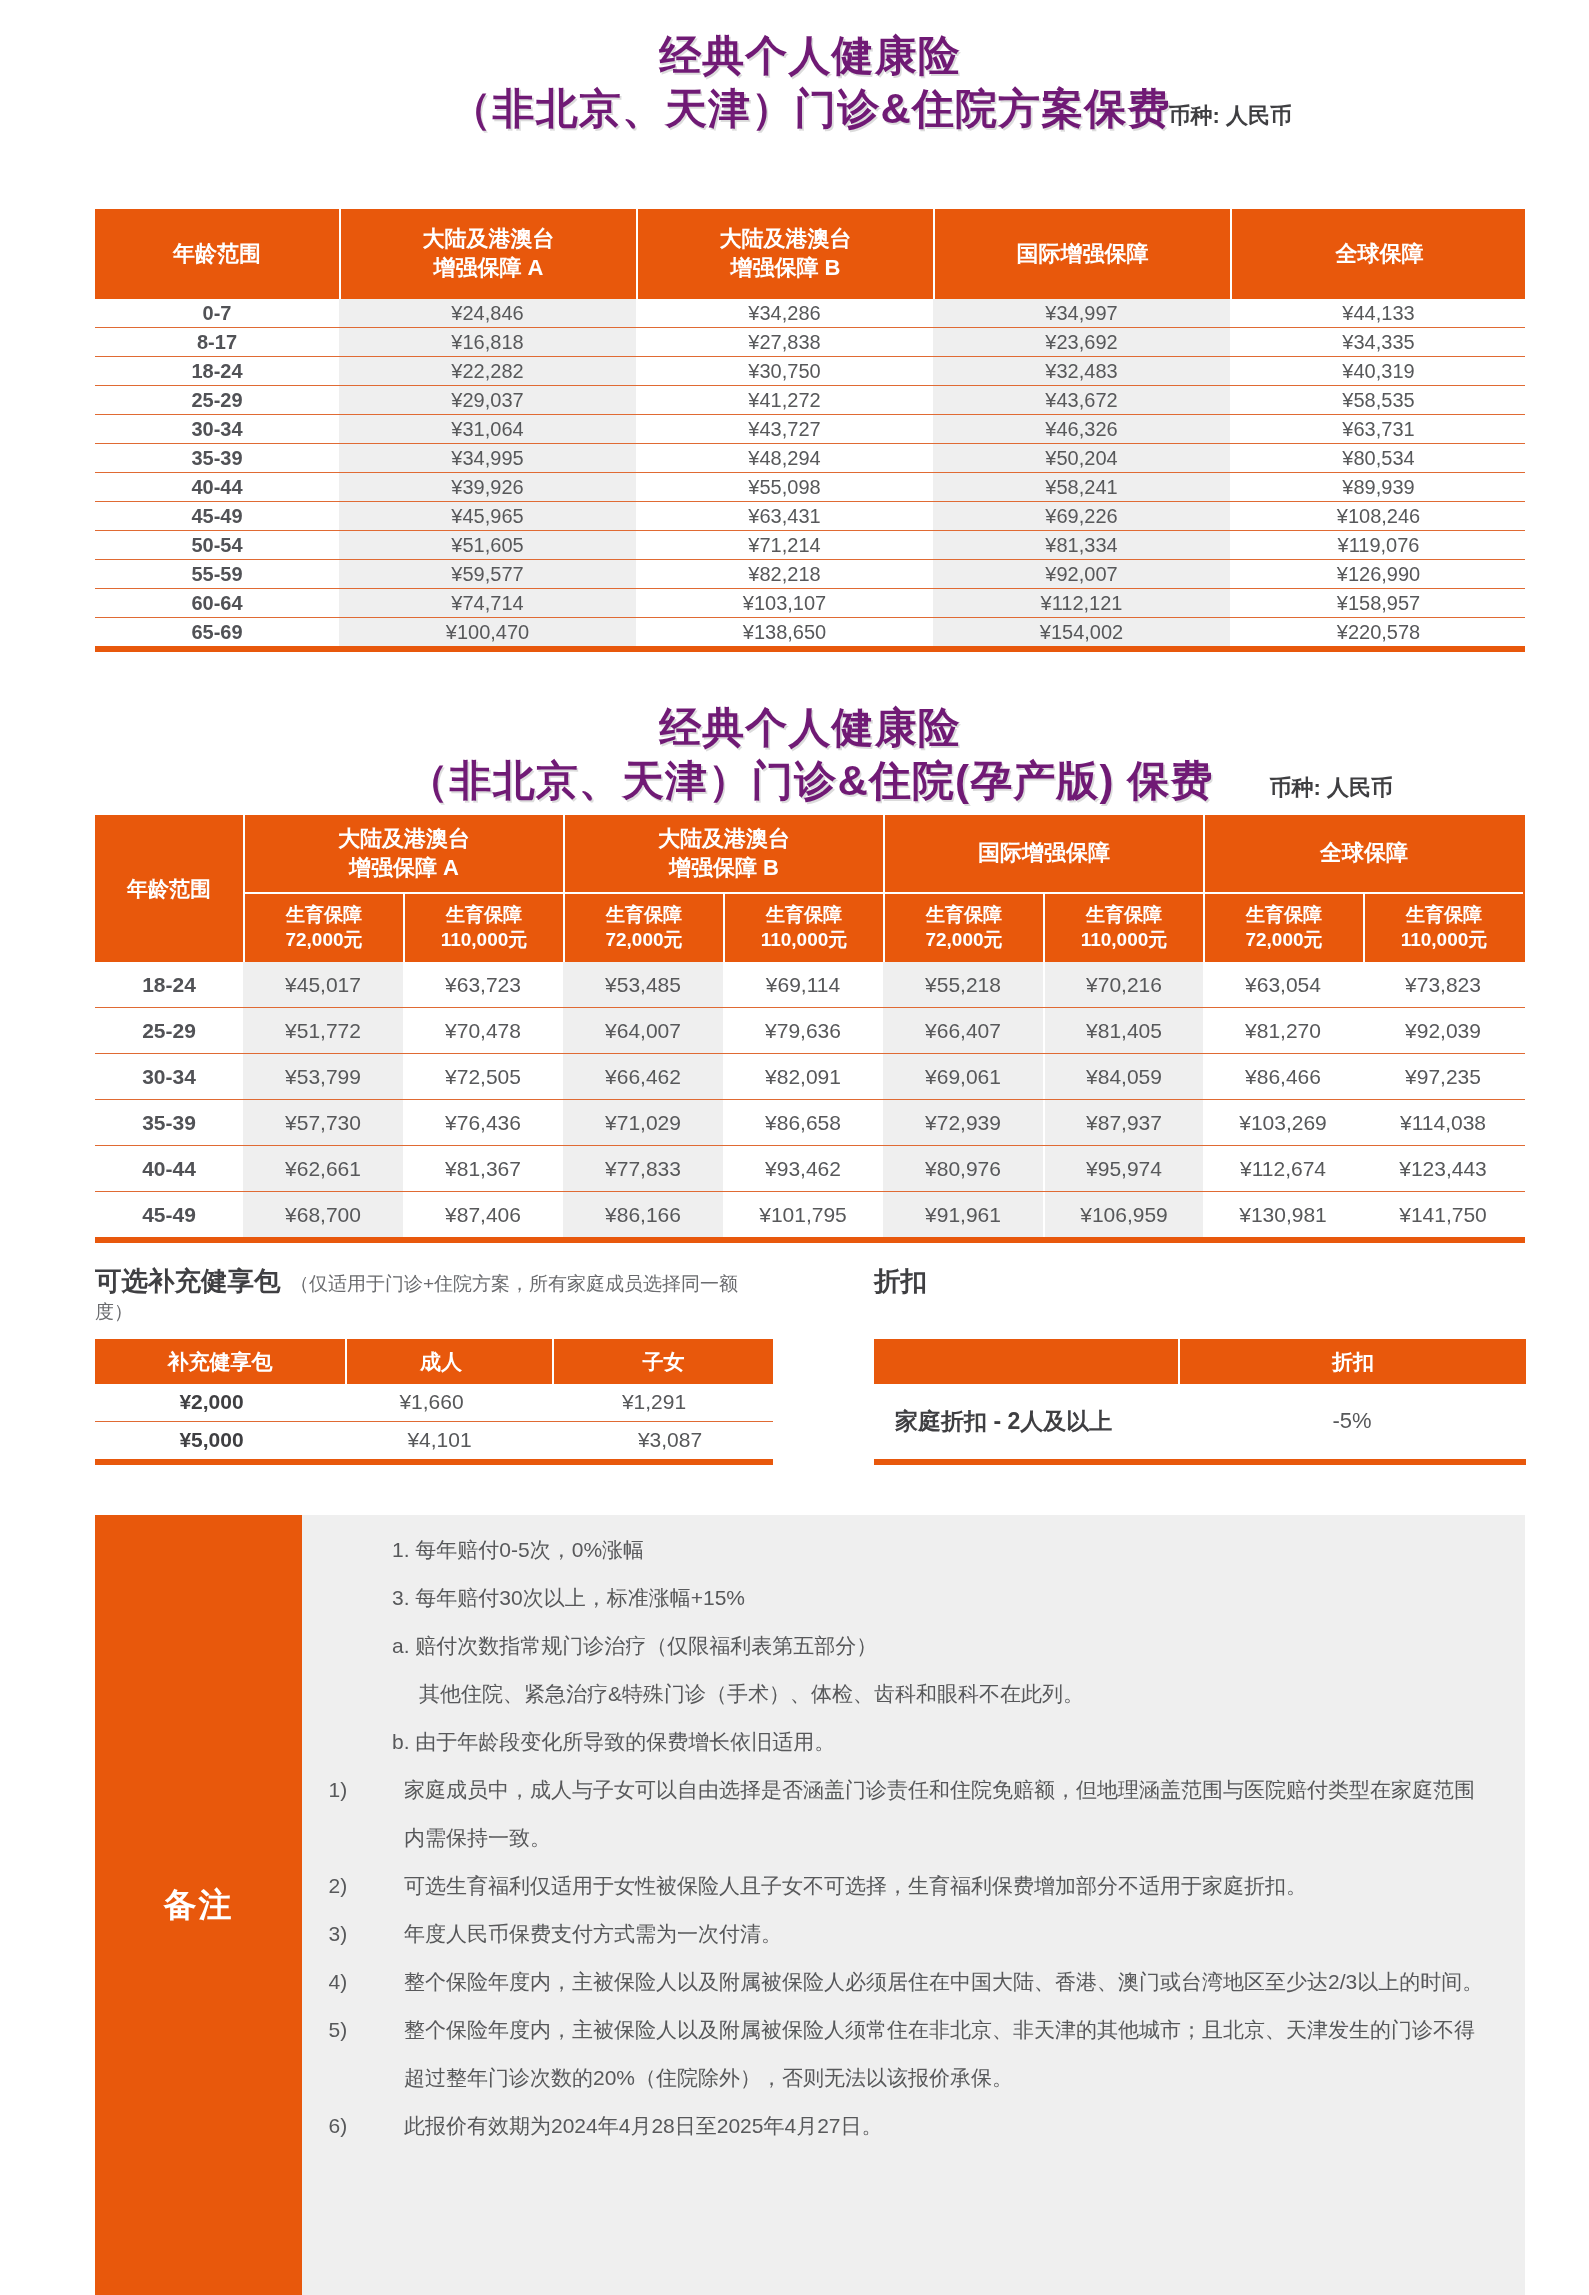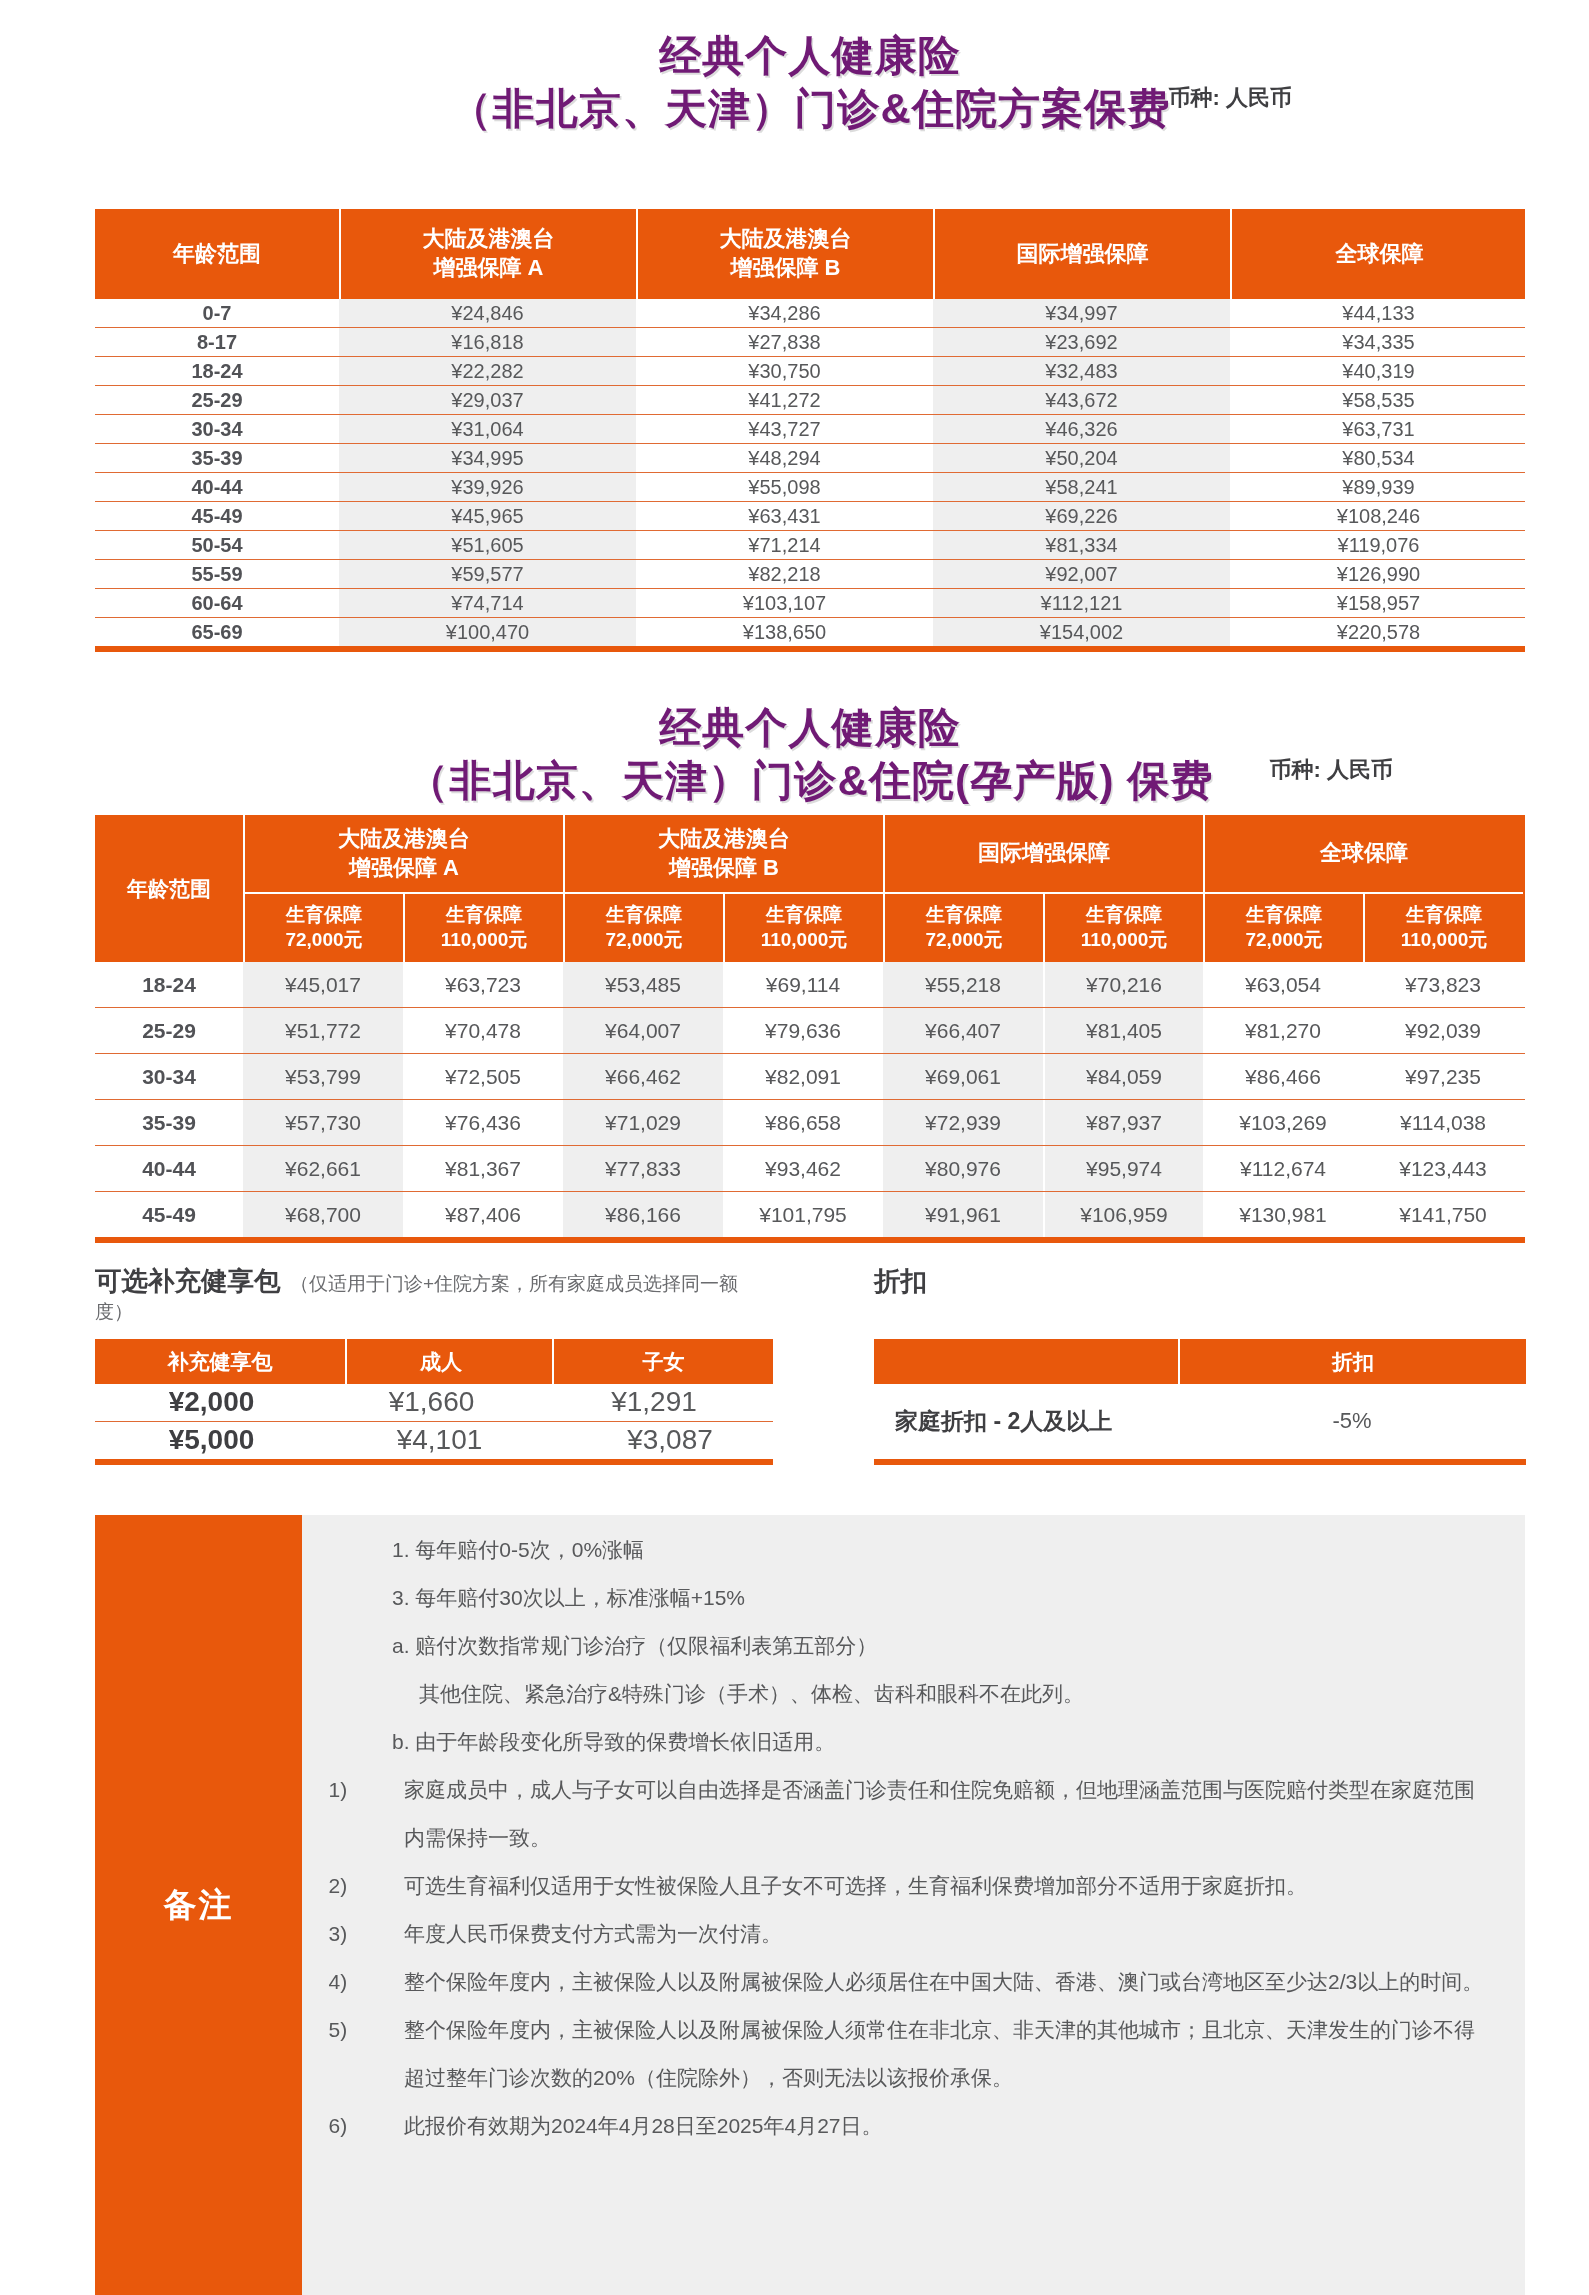--- a/index.html
+++ b/index.html
@@ -11,21 +11,21 @@
   .page{padding:29px 64px 0 95px;width:1430px;}
 
   
   .title-block{position:relative;width:1430px;height:106px;text-align:center;}
   .title-line{
     font-size:42px;font-weight:bold;color:#701a75;line-height:53px;
     letter-spacing:1.1px;text-shadow:1.6px 1.6px 0 rgba(130,130,130,.28);
     white-space:nowrap;
   }
   .currency-note{
-    position:absolute;bottom:22px;font-size:22px;font-weight:bold;
+    position:absolute;bottom:4px;font-size:22px;font-weight:bold;
     color:#3F3F42;text-shadow:none;letter-spacing:0;
   }
   .tb1 .currency-note{right:233px;}
   .tb2 .currency-note{right:132px;}
   .tb1{margin-bottom:74px;}
   .tb2{margin-top:49px;margin-bottom:5.3px;}
   .thick-bottom{border-bottom:6.4px solid #E8580C;}
 
   
   .t1{width:1430px;}
@@ -68,21 +68,21 @@
   .subhead-note{font-size:19px;font-weight:normal;color:#6A6B6E;margin-left:9.5px;}
 
   
   .small-tables{display:flex;margin-top:13.8px;align-items:flex-start;}
   .addon{width:678px;}
   .addon-header{display:grid;grid-template-columns:233px 207px 238px;height:45px;background:#E8580C;}
   .addon-header .hc{font-size:21px;margin-left:17px;}
   .addon-header .hc + .hc{border-left:2.1px solid #fff;}
   .addon-row{display:grid;grid-template-columns:233px 207px 238px;height:37px;border-bottom:1.6px solid #E06A33;}
   .addon-body .addon-row:last-child{border-bottom:none;gap:8px;}
-  .addon-row .cell{font-size:28px;}
+  .addon-row .cell{font-size:21px;}
   .addon-row .cell.lead{font-weight:bold;color:#3F3F42;}
 
   .discount{width:652px;margin-left:101px;}
   .discount-header{display:grid;grid-template-columns:304px 348px;height:45px;background:#E8580C;}
   .discount-header .hc{font-size:21px;}
   .discount-header .hc + .hc{border-left:2.1px solid #fff;}
   .discount-row{display:grid;grid-template-columns:304px 348px;height:75px;background:#fff;}
   .discount-row .label{
     display:flex;align-items:center;padding-left:21px;
     font-size:23px;font-weight:bold;color:#3F3F42;

